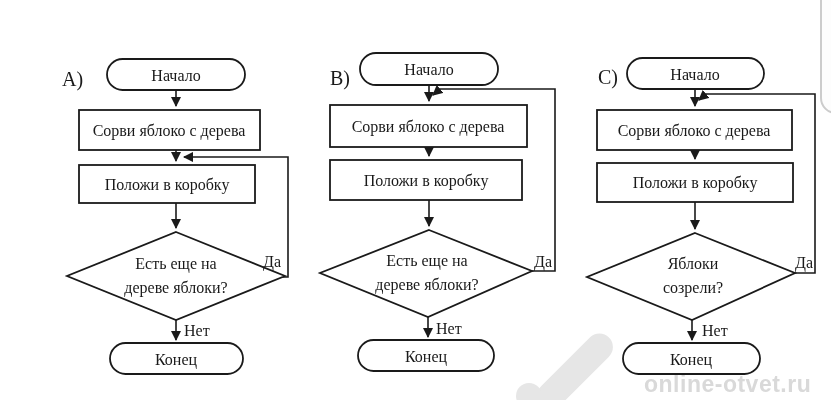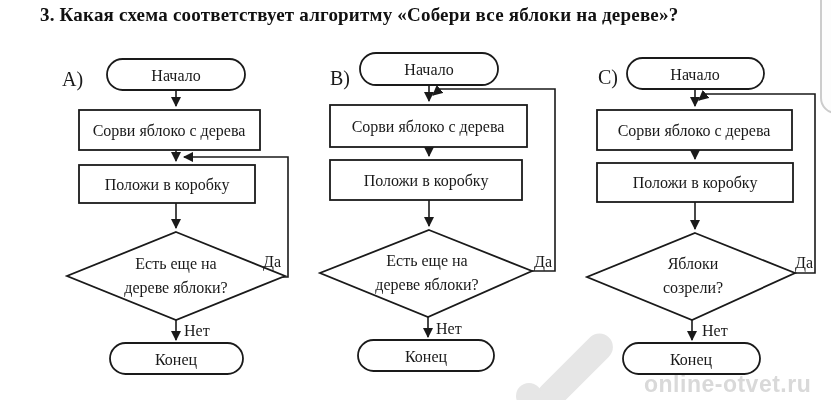--- a/index.html
+++ b/index.html
@@ -45,21 +45,20 @@
 </style>
 </head>
 <body>
 
 <div id="screen">
 
   <div class="wm-band"></div>
   <div class="wm-dot"></div>
   <div class="wm-text">online-otvet.ru</div>
 
-  <div class="title">3. Какая схема соответствует алгоритму «Собери все яблоки на дереве»?</div>
 
   <svg width="831" height="400" viewBox="0 0 831 400">
     <defs>
       <marker id="ah" viewBox="0 0 10 10" refX="9" refY="5" markerWidth="6.5" markerHeight="6.5" orient="auto-start-reverse">
         <path d="M0 0 L10 5 L0 10 z" fill="#1a1a1a"></path>
       </marker>
     </defs>
 
     <g>
       <text class="opt" x="62" y="79" dominant-baseline="central">А)</text>

